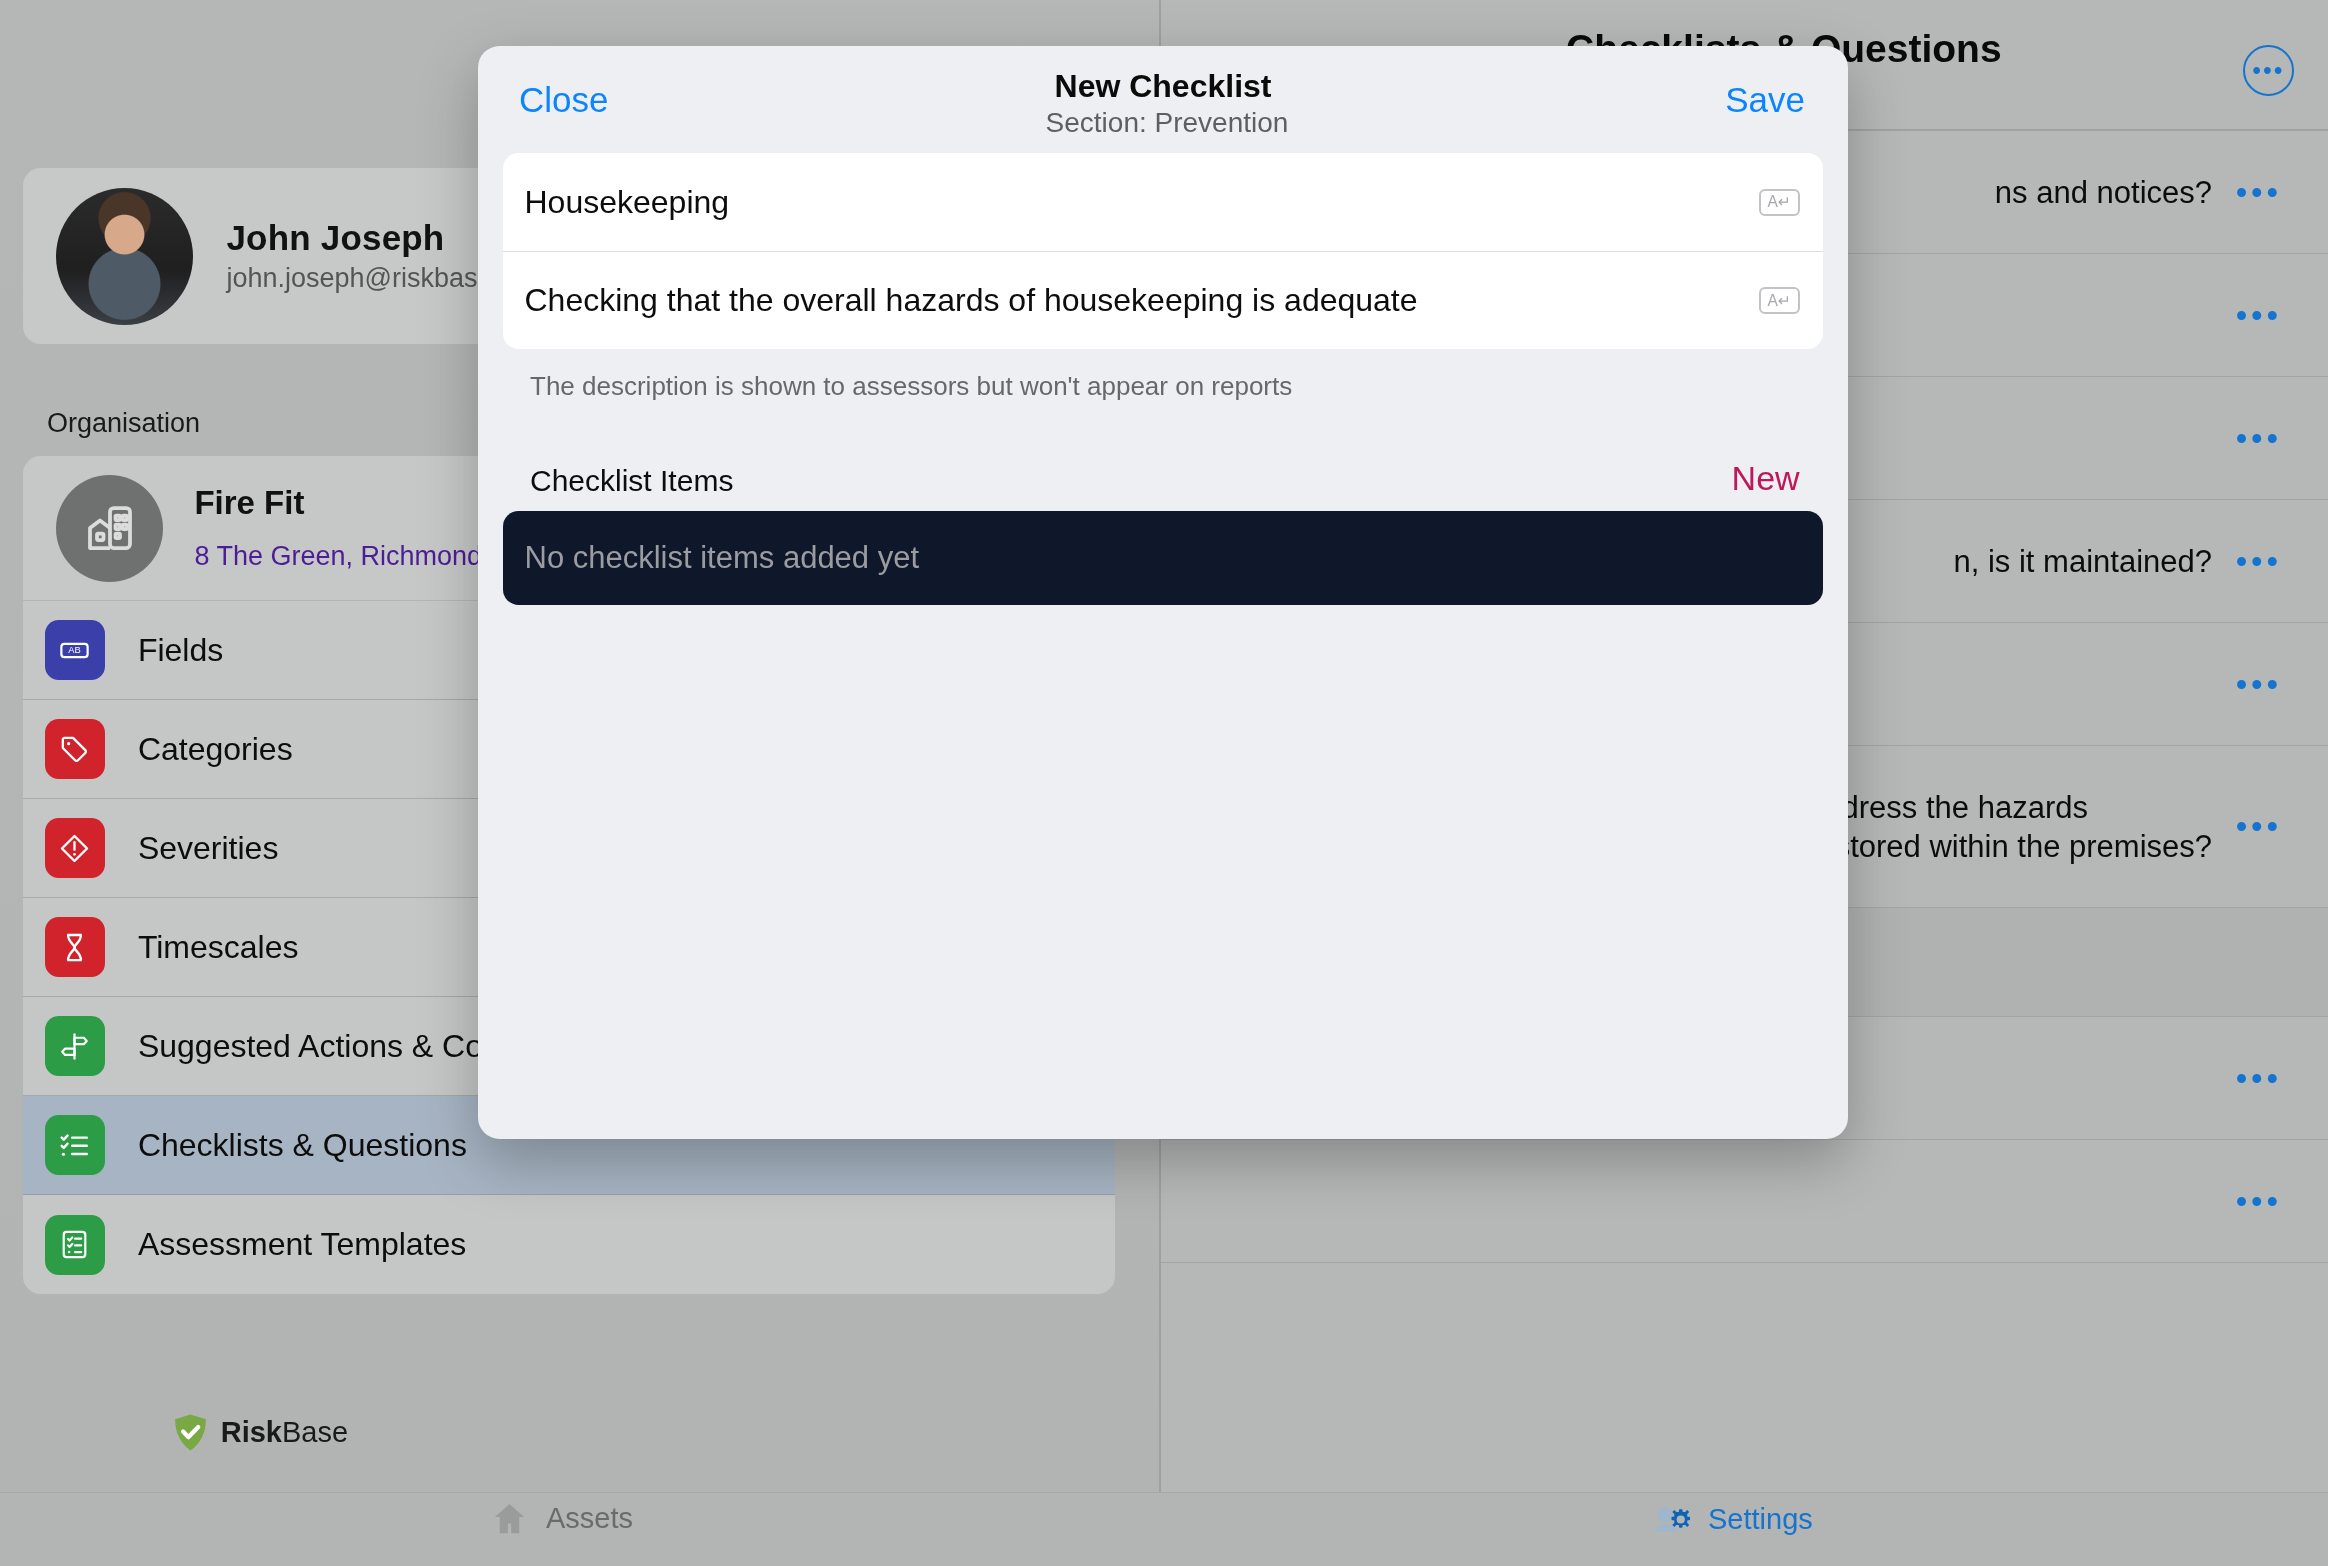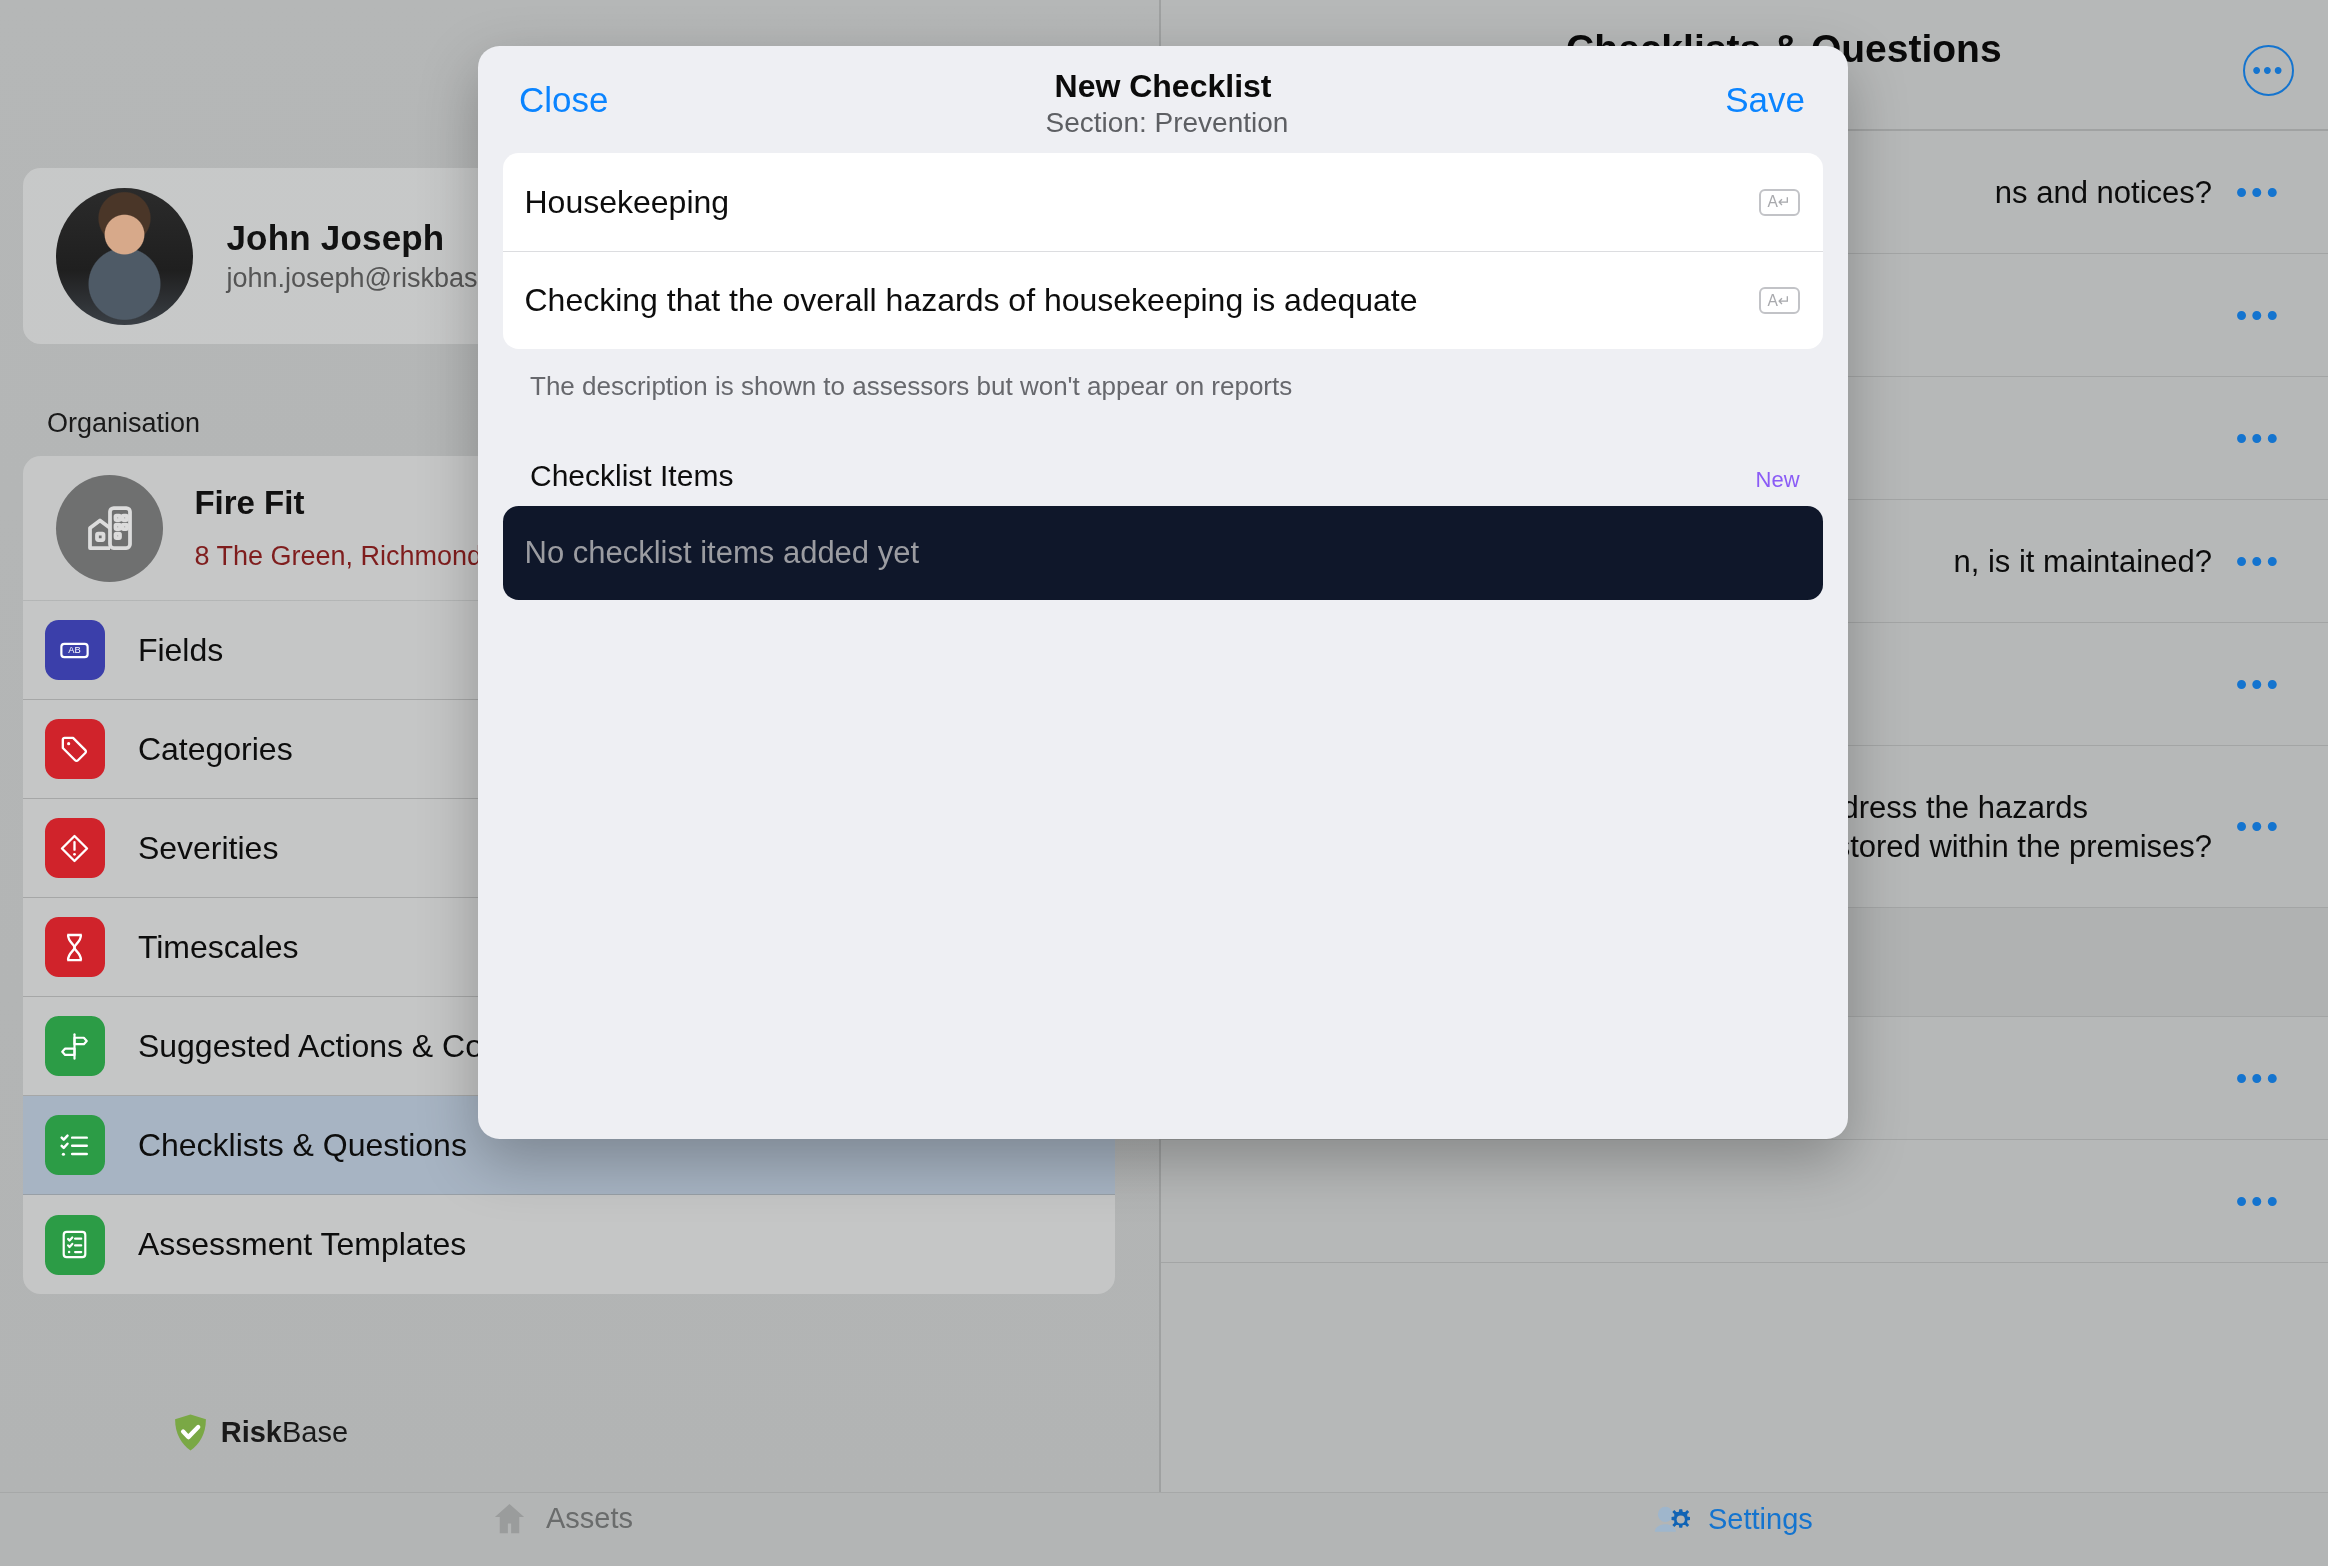--- a/index.html
+++ b/index.html
@@ -58,21 +58,21 @@
     background: rgba(200,201,201,.9); border-radius: 17.6px 17.6px 0 0;
     display: flex; align-items: center; padding: 0 33px;
   }
   .org-icon {
     width: 107px; height: 107px; border-radius: 50%;
     background: #6f7070; display: flex; align-items: center; justify-content: center;
     flex: 0 0 auto;
   }
   .org-text { margin-left: 31px; }
   .org-name { font-size: 33px; font-weight: 600; color: #111; }
-  .org-addr { font-size: 27px; color: #7f1d1d; margin-top: 19px; }
+  .org-addr { font-size: 27px; color: #4c1d95; margin-top: 19px; }
 
   
   .nav-list { position: absolute; left: 23.4px; top: 601px; width: 1092px; }
   .nav-row {
     height: 99px; display: flex; align-items: center; padding-left: 21.5px;
     background: rgba(200,201,201,.85);
     border-bottom: 1px solid rgba(140,142,142,.55);
     position: relative;
   }
   .nav-row.selected { background: rgba(166,180,196,.92); }
@@ -179,21 +179,21 @@
 
   .helper-text {
     font-size: 26px; color: #67686d; margin: 21.5px 0 0 27px;
   }
 
   .list-header {
     display: flex; align-items: flex-end; justify-content: space-between;
     margin: 57px 23.4px 13.7px 27px;
   }
   .list-header-title { font-size: 30px; font-weight: 400; color: #0d0d0d; }
-  .list-header-action { font-size: 22px; color: #8b5cf6; cursor: pointer; }
+  .list-header-action { font-size: 34px; color: #be185d; cursor: pointer; }
 
   .empty-card {
     background: #0f172a; border-radius: 15.6px; height: 94px;
     display: flex; align-items: center; padding-left: 21.5px;
   }
   .empty-text { font-size: 31px; color: #9b9ca1; }
 </style>
 </head>
 <body>
 

